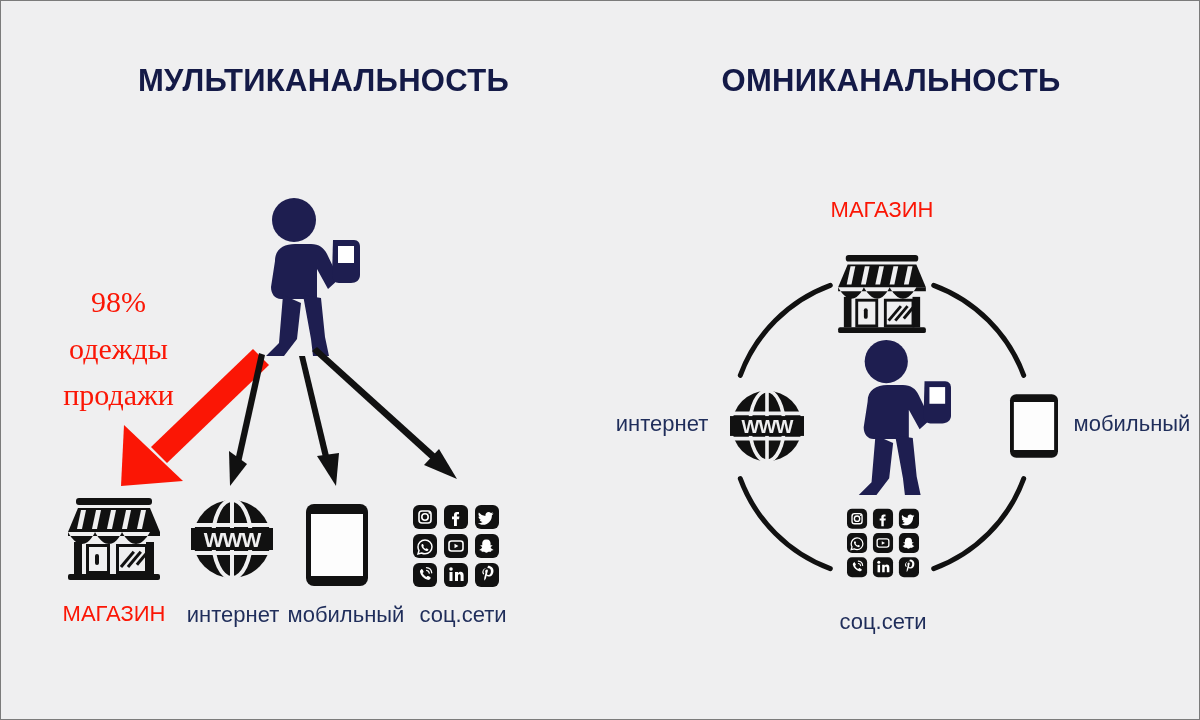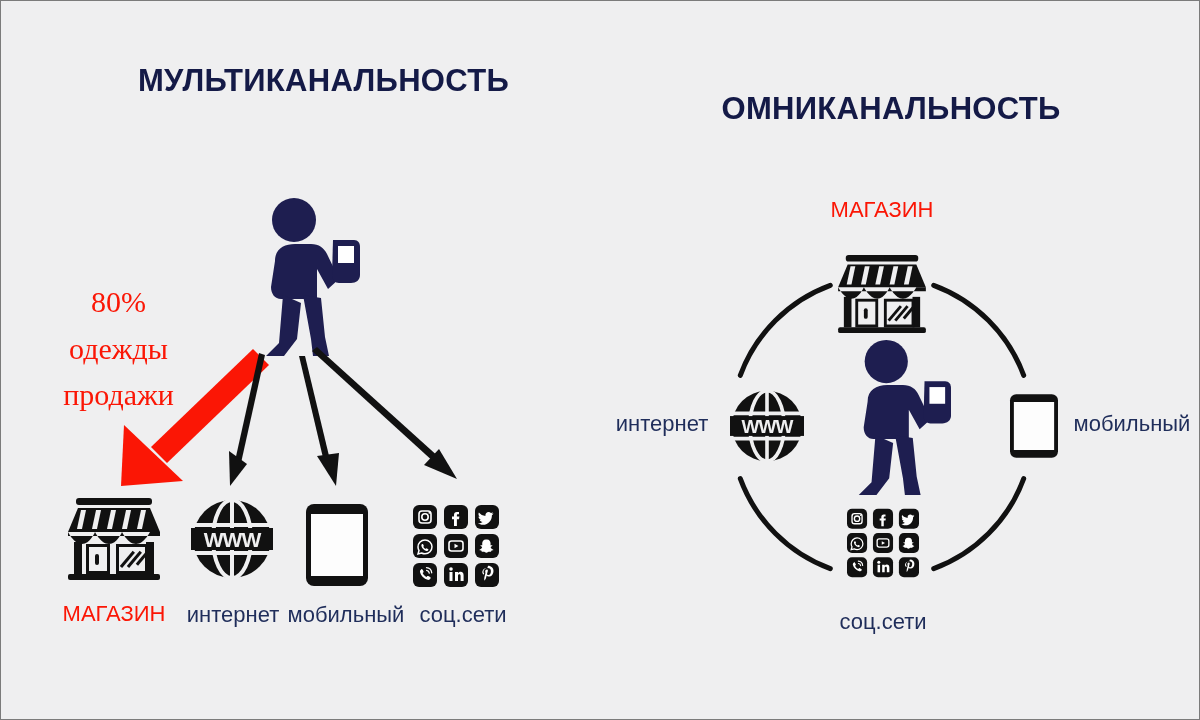--- a/index.html
+++ b/index.html
@@ -60,24 +60,24 @@
 
   svg { display: block; overflow: visible; }
 </style>
 </head>
 <body>
 
 <div id="canvas">
 
   <div class="abs panel-title" style="left:85px; top:62px; width:475px;">МУЛЬТИКАНАЛЬНОСТЬ</div>
 
-  <div class="abs panel-title" style="left:670px; top:62px; width:440px;margin-top:28px;">ОМНИКАНАЛЬНОСТЬ</div>
+  <div class="abs panel-title" style="left:670px; top:62px; width:440px;">ОМНИКАНАЛЬНОСТЬ</div>
 
   <div class="abs callout" style="left:25px; top:278px; width:185px;">
-    <div>80%</div>
+    <div>98%</div>
     <div>одежды</div>
     <div>продажи</div>
   </div>
 
   <div class="abs" style="left:252px; top:196px;">
     <svg width="110" height="160" viewBox="0 0 110 160">
       <g fill="#1e1e50">
         <circle cx="41" cy="23" r="22"></circle>
         <path d="M22 64 C22 52 31 47 42 47 L58 47 C66 47 71 51 74 57 L86 82 L75 92 L64 72 L64 102 L28 102 C22 102 18 97 18 90 Z"></path>
         <path d="M30 98 L26 146 L13 159 L31 159 L44 142 L48 106 Z"></path>

